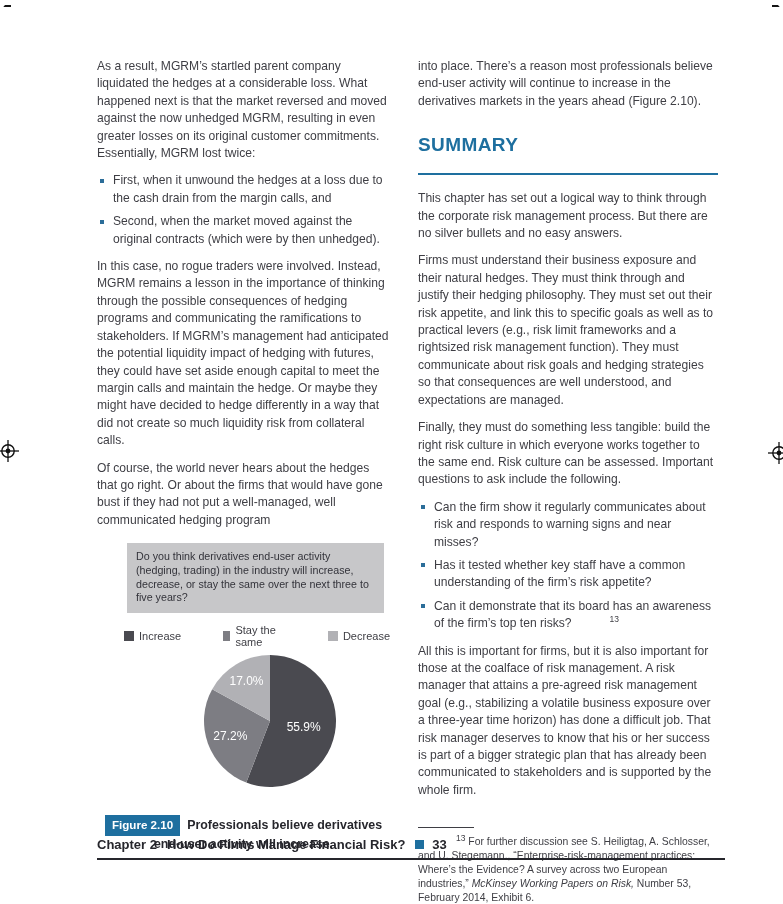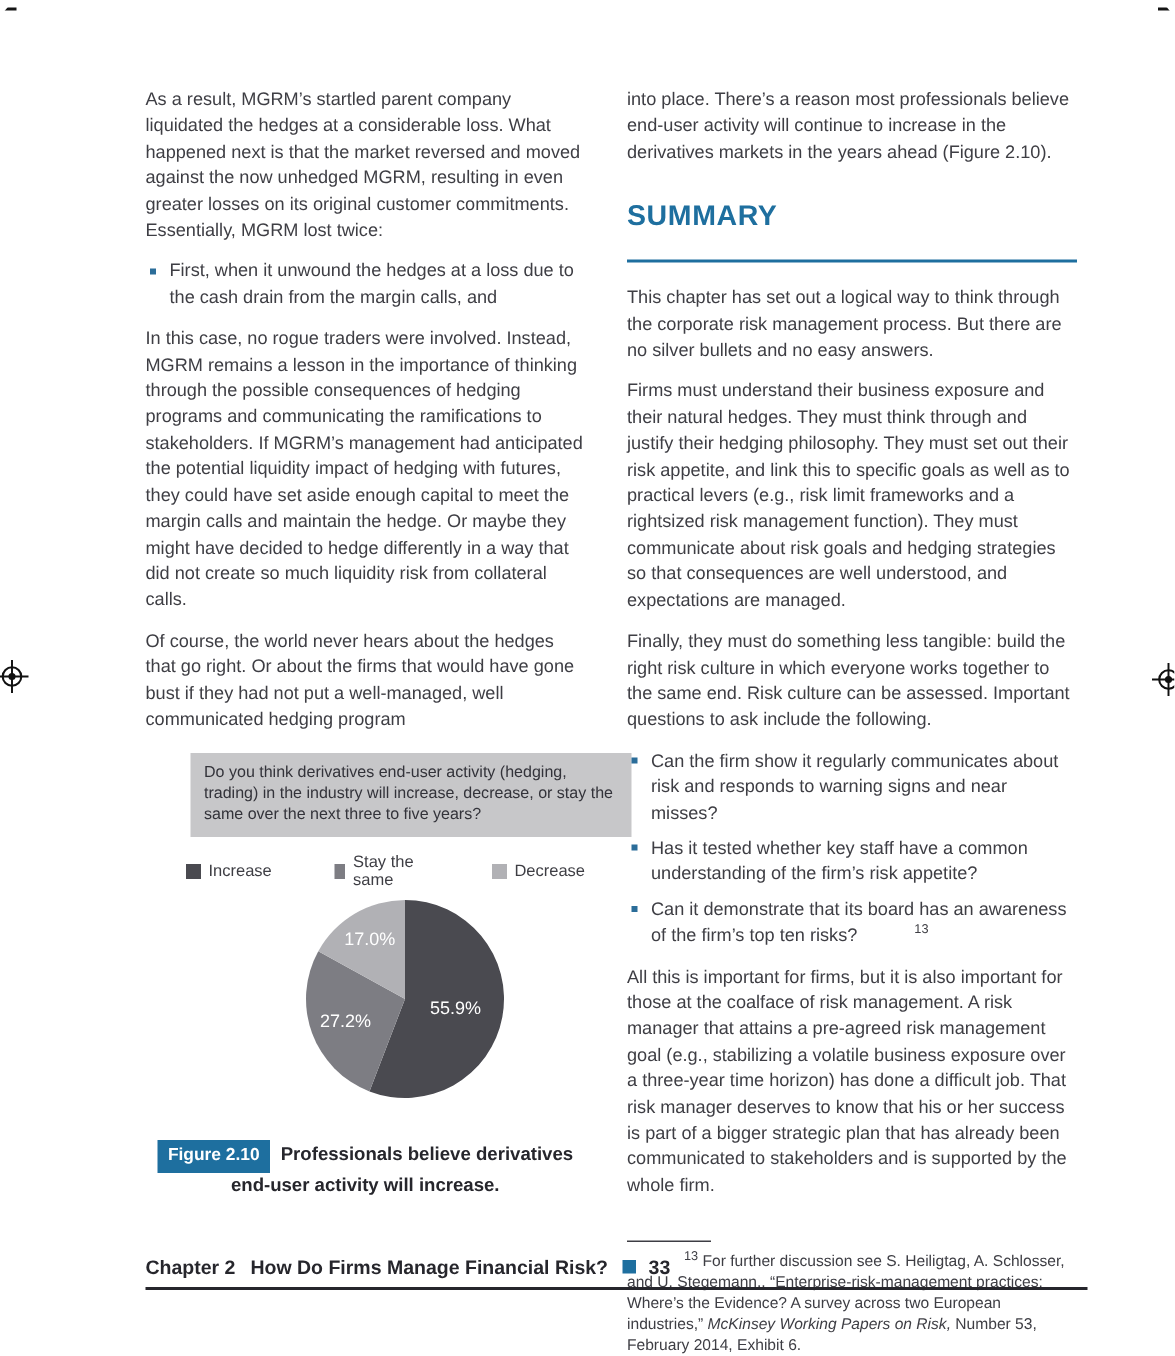--- a/index.html
+++ b/index.html
@@ -17,21 +17,21 @@
   .content{position:absolute;left:97px;top:58px;width:621px;display:flex;gap:28px;}
   .col-left{width:293px;}
   .col-right{width:300px;}
 
   p.body{margin:0 0 10px 0;font-size:12.1px;line-height:17.4px;}
   ul.bullets{list-style:none;margin:2px 0 10px 0;padding:0;}
   ul.bullets li{position:relative;padding-left:16px;margin-bottom:6px;font-size:12.1px;line-height:17.4px;}
   ul.bullets li::before{content:"";position:absolute;left:3px;top:6.5px;width:4px;height:4px;background:#2b6d99;}
 
   
-  .question-box{margin:14px 0 0 30px;width:294px;box-sizing:border-box;background:#c7c7c9;
+  .question-box{margin:14px 0 0 30px;width:257px;box-sizing:border-box;background:#c7c7c9;
     padding:7px 9px 8px 9px;font-size:10.7px;line-height:13.7px;color:#33333a;}
   .legend{display:flex;justify-content:center;gap:15px;margin-top:11px;font-size:11px;color:#3e3e44;}
   .legend-item{display:flex;align-items:center;gap:5px;margin-left:27px;}
   .legend-swatch{width:10px;height:10px;display:inline-block;background:#888;}
   .pie-svg{display:block;margin:5px 0 0 98px;}
   .fig-caption{margin-top:22px;font-size:12.4px;line-height:16.5px;font-weight:bold;color:#26262c;text-align:center;}
   .fig-label{display:inline-block;background:#1e6f9f;color:#ffffff;font-weight:bold;
     font-size:11.6px;padding:2px 7px 3px 7px;margin-right:7px;}
   .fig-source{margin-top:7px;font-size:10.4px;line-height:13.8px;color:#3e3e44;}
 
@@ -74,20 +74,21 @@
       <line x1="14" y1="3" x2="14" y2="25" stroke="#111" stroke-width="1.3"></line>
     </svg>
   </div>
 
   <div class="content">
 
     <div class="col-left">
       <p class="body">As a result, MGRM’s startled parent company liquidated the hedges at a considerable loss. What happened next is that the market reversed and moved against the now unhedged MGRM, resulting in even greater losses on its original customer commitments. Essentially, MGRM lost twice:</p>
       <ul class="bullets">
         <li>First, when it unwound the hedges at a loss due to the cash drain from the margin calls, and</li>
+        <li>Second, when the market moved against the original contracts (which were by then unhedged).</li>
       </ul>
       <p class="body">In this case, no rogue traders were involved. Instead, MGRM remains a lesson in the importance of thinking through the possible consequences of hedging programs and communicating the ramifications to stakeholders. If MGRM’s management had anticipated the potential liquidity impact of hedging with futures, they could have set aside enough capital to meet the margin calls and maintain the hedge. Or maybe they might have decided to hedge differently in a way that did not create so much liquidity risk from collateral calls.</p>
       <p class="body">Of course, the world never hears about the hedges that go right. Or about the firms that would have gone bust if they had not put a well-managed, well communicated hedging program</p>
 
       <div>
         <div class="question-box">Do you think derivatives end-user activity (hedging, trading) in the industry will increase, decrease, or stay the same over the next three to five years?</div>
 
         <div class="legend">
           <span class="legend-item">
             <span class="legend-swatch" style="background: rgb(74, 74, 80);"></span>

